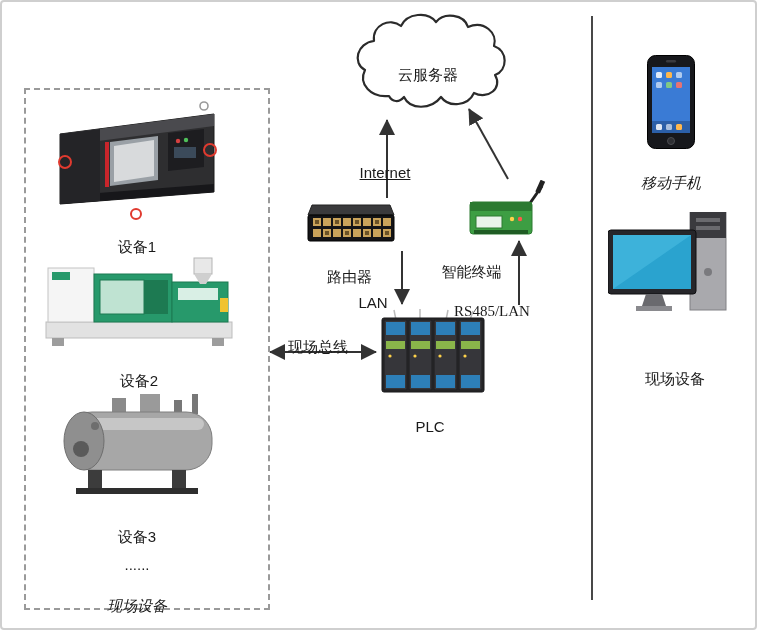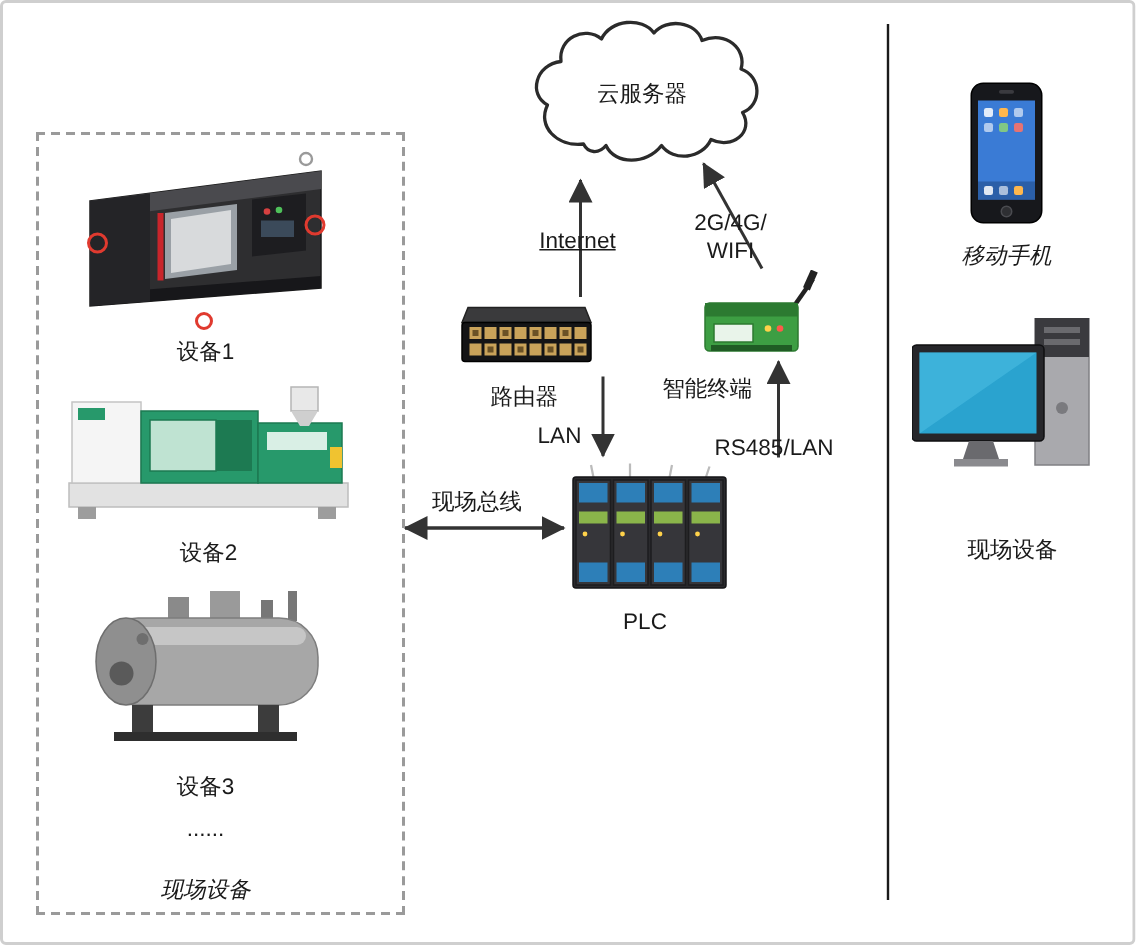--- a/index.html
+++ b/index.html
@@ -6,21 +6,21 @@
   html,body { background:#ffffff; }
   body { font-family:"Liberation Sans","DejaVu Sans",sans-serif; }
   .canvas {
     position:relative; width:757px; height:630px;
     background:#ffffff; border:2px solid #cfcfcf; border-radius:4px;
     overflow:hidden;
   }
   .abs { position:absolute; }
   .label {
     position:absolute; font-size:15px; color:#1a1a1a;
-    text-align:center; line-height:1.25; white-space:nowrap;
+    text-align:center; line-height:1.25; white-space:nowrap;margin-top:12px;
   }
   .dashed-box {
     position:absolute; left:22px; top:86px; width:246px; height:522px;
     border:2px dashed #9a9a9a; background:transparent;
   }
   .overlay { position:absolute; left:0; top:0; pointer-events:none; }
 </style>
 </head>
 <body>
 
@@ -163,27 +163,23 @@
       <rect x="74" y="0" width="5" height="13" fill="#222" transform="rotate(24 76 6)"></rect>
       <rect x="6" y="22" width="62" height="32" rx="3" fill="#3d9e43" stroke="#2c7a31"></rect>
       <rect x="6" y="22" width="62" height="9" fill="#2c7a31"></rect>
       <rect x="12" y="36" width="26" height="12" fill="#e9f4ea" stroke="#2c7a31"></rect>
       <circle cx="48" cy="39" r="2.2" fill="#ffd24a"></circle>
       <circle cx="56" cy="39" r="2.2" fill="#ff5a4a"></circle>
       <rect x="10" y="50" width="54" height="4" fill="#1f5c24"></rect>
     </g>
   </svg>
   <div class="label" style="left:432px;top:249px;width:75px;">智能终端</div>
-  <div class="label" style="left:450px;top:138px;width:70px;">
-    <span>2G/4G/</span><br>
-    <span>WIFI</span>
-  </div>
 
   <div class="label" style="left:350px;top:280px;width:42px;">LAN</div>
-  <div class="label" style="left:468px;top:288px;width:92px;">RS485/LAN</div>
+  <div class="label" style="left:444px;top:288px;width:92px;font-family:Liberation Serif, serif;">RS485/LAN</div>
   <div class="label" style="left:280px;top:324px;width:72px;">现场总线</div>
 
   <svg class="abs" style="left:378px;top:306px;" width="106" height="94" viewBox="0 0 106 94">
     <g>
       <line x1="16" y1="12" x2="14" y2="2" stroke="#bbb" stroke-width="1.5"></line>
       <line x1="40" y1="12" x2="40" y2="1" stroke="#bbb" stroke-width="1.5"></line>
       <line x1="66" y1="12" x2="68" y2="2" stroke="#bbb" stroke-width="1.5"></line>
       <line x1="90" y1="12" x2="93" y2="3" stroke="#bbb" stroke-width="1.5"></line>
       <rect x="2" y="10" width="102" height="74" rx="2" fill="#2a2a2d" stroke="#151517"></rect>
       <g>

